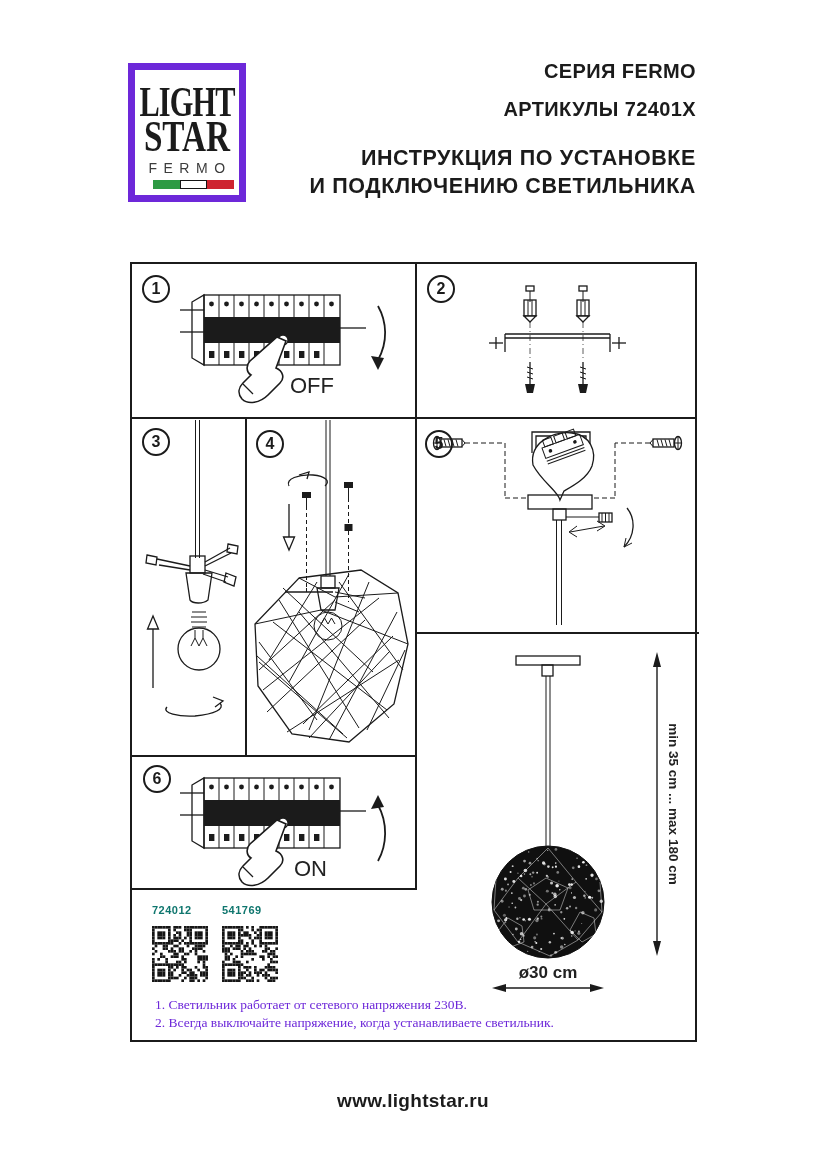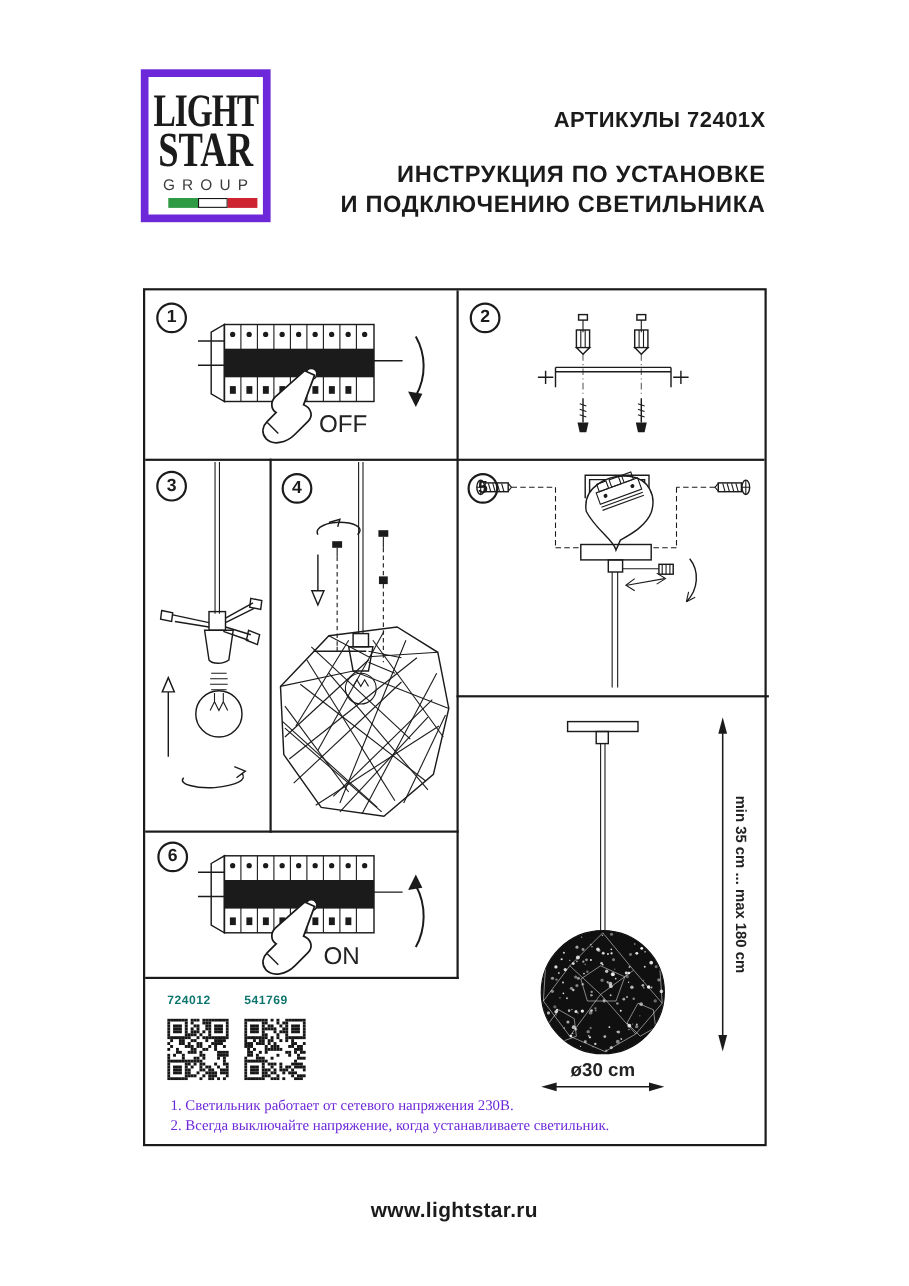--- a/index.html
+++ b/index.html
@@ -86,28 +86,29 @@
       <g id="sym-hand">
         <path fill="#fff" stroke="#1b1b1b" stroke-width="1.6" d="M97,57 L106,61 L96,88 C103,91 105,98 100,103 L88,115 C80,123 68,125 62,119 C57,113 59,107 63,103 L71,95 C66,92 66,85 70,81 Z"></path>
         <path class="s" d="M63,104 L73,114"></path>
       </g>
     </defs>
   </svg>
 
   <div class="abs logo-box">
     <div class="abs logo-w1">LIGHT</div>
     <div class="abs logo-w2">STAR</div>
-    <div class="abs logo-w3">GROUP</div>
+    <div class="abs logo-w3">FERMO</div>
     <div class="abs flag">
       <div class="flag-g" style="background: rgb(46, 154, 68);"></div>
       <div class="flag-w"></div>
       <div class="flag-r" style="background: rgb(206, 36, 48);"></div>
     </div>
   </div>
 
+  <div class="abs hdr hdr-series">СЕРИЯ FERMO</div>
   <div class="abs hdr hdr-art">АРТИКУЛЫ 72401X</div>
   <div class="abs hdr hdr-t1">ИНСТРУКЦИЯ ПО УСТАНОВКЕ</div>
   <div class="abs hdr hdr-t2">И ПОДКЛЮЧЕНИЮ СВЕТИЛЬНИКА</div>
 
   <div class="abs grid">
     <div class="gl" style="left:0;top:153px;width:100%;height:2px"></div>
     <div class="gl" style="left:283px;top:0;width:2px;height:626px"></div>
     <div class="gl" style="left:113px;top:153px;width:2px;height:340px"></div>
     <div class="gl" style="left:0;top:491px;width:285px;height:2px"></div>
     <div class="gl" style="left:0;top:624px;width:285px;height:2px"></div>

